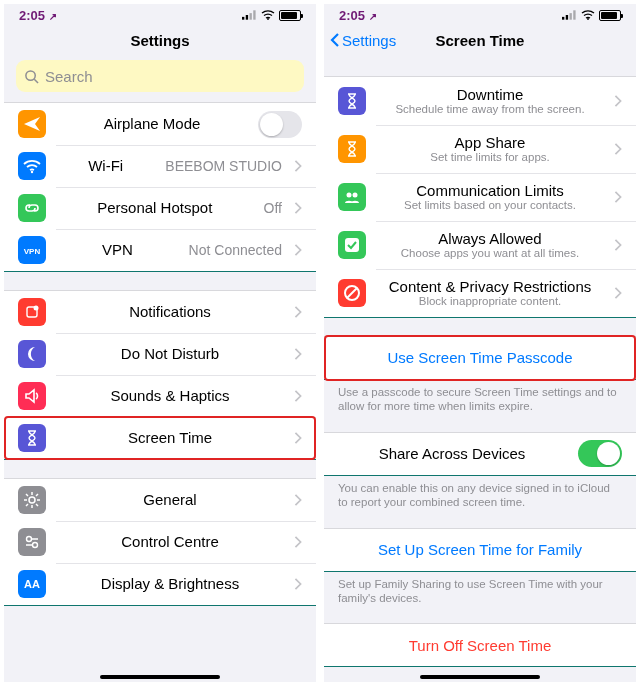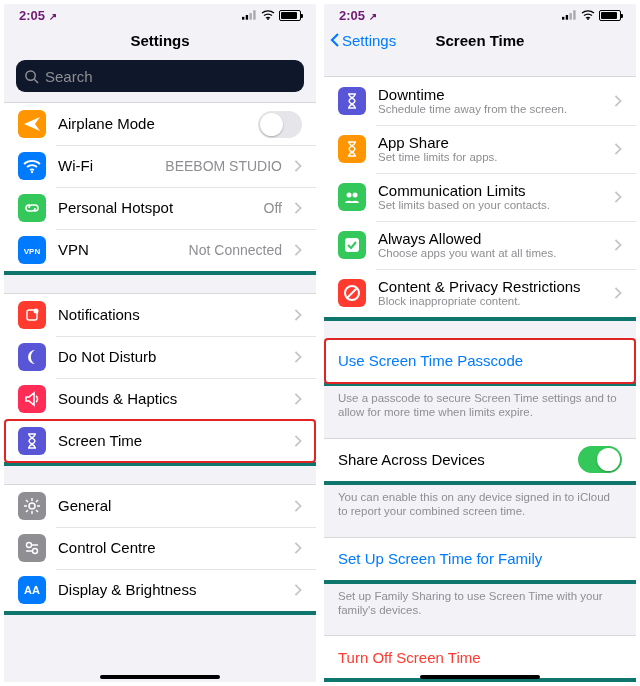--- a/index.html
+++ b/index.html
@@ -11,22 +11,22 @@
   .sig { width: 15px; height: 10px; display: inline-block; }
   .wifi { width: 14px; height: 10px; display: inline-block; }
   .batt { width: 22px; height: 11px; display: inline-block; border: 1px solid #000; border-radius: 2px; position: relative; }
   .batt::after { content: ""; position: absolute; right: -3px; top: 3px; width: 2px; height: 4px; background: #000; border-radius: 0 1px 1px 0; }
   .batt .fill { position: absolute; left: 1px; top: 1px; bottom: 1px; width: 80%; background: #000; border-radius: 1px; }
   .navbar { height: 28px; display: flex; align-items: center; justify-content: center; position: relative; }
   .navbar .title { font-size: 15px; font-weight: 600; }
   .navbar .back { position: absolute; left: 6px; display: flex; align-items: center; color: #007aff; font-size: 15px; gap: 2px; }
   .chev-left { width: 10px; height: 14px; }
   .searchwrap { padding: 6px 12px 10px; }
-  .search { background: #0f172a; border-radius: 9px; height: 32px; display: flex; align-items: center; padding: 0 8px; color: #8e8e93; font-size: 15px; gap: 6px; }
-  .section { background: #8b5cf6; border-top: 1px solid #d8d8dc; border-bottom: 4px solid #0f766e; }
+  .search { background: #fef9c3; border-radius: 9px; height: 32px; display: flex; align-items: center; padding: 0 8px; color: #8e8e93; font-size: 15px; gap: 6px; }
+  .section { background: #8b5cf6; border-top: 1px solid #d8d8dc; border-bottom: 1px solid #0f766e; text-align: center; }
   .gap { height: 18px; }
   .row { display: flex; align-items: center; height: 42px; padding: 0 14px 0 14px; gap: 12px; position: relative; background: #fff; }
   .row + .row::before { content: ""; position: absolute; left: 52px; right: 0; top: 0; height: 1px; background: #e4e4e8; }
   .row.noicon + .row.noicon::before, .row.noicon::before { left: 14px; }
   .row .icon { width: 28px; height: 28px; border-radius: 6px; display: flex; align-items: center; justify-content: center; flex-shrink: 0; color: #fff; }
   .row .labels { flex: 1; min-width: 0; }
   .row .labels .t { font-size: 15px; color: #000; line-height: 1.15; }
   .row .labels .s { font-size: 11.5px; color: #8e8e93; line-height: 1.15; }
   .row .detail { font-size: 14px; color: #8e8e93; }
   .row .chev { width: 8px; height: 12px; flex-shrink: 0; }

